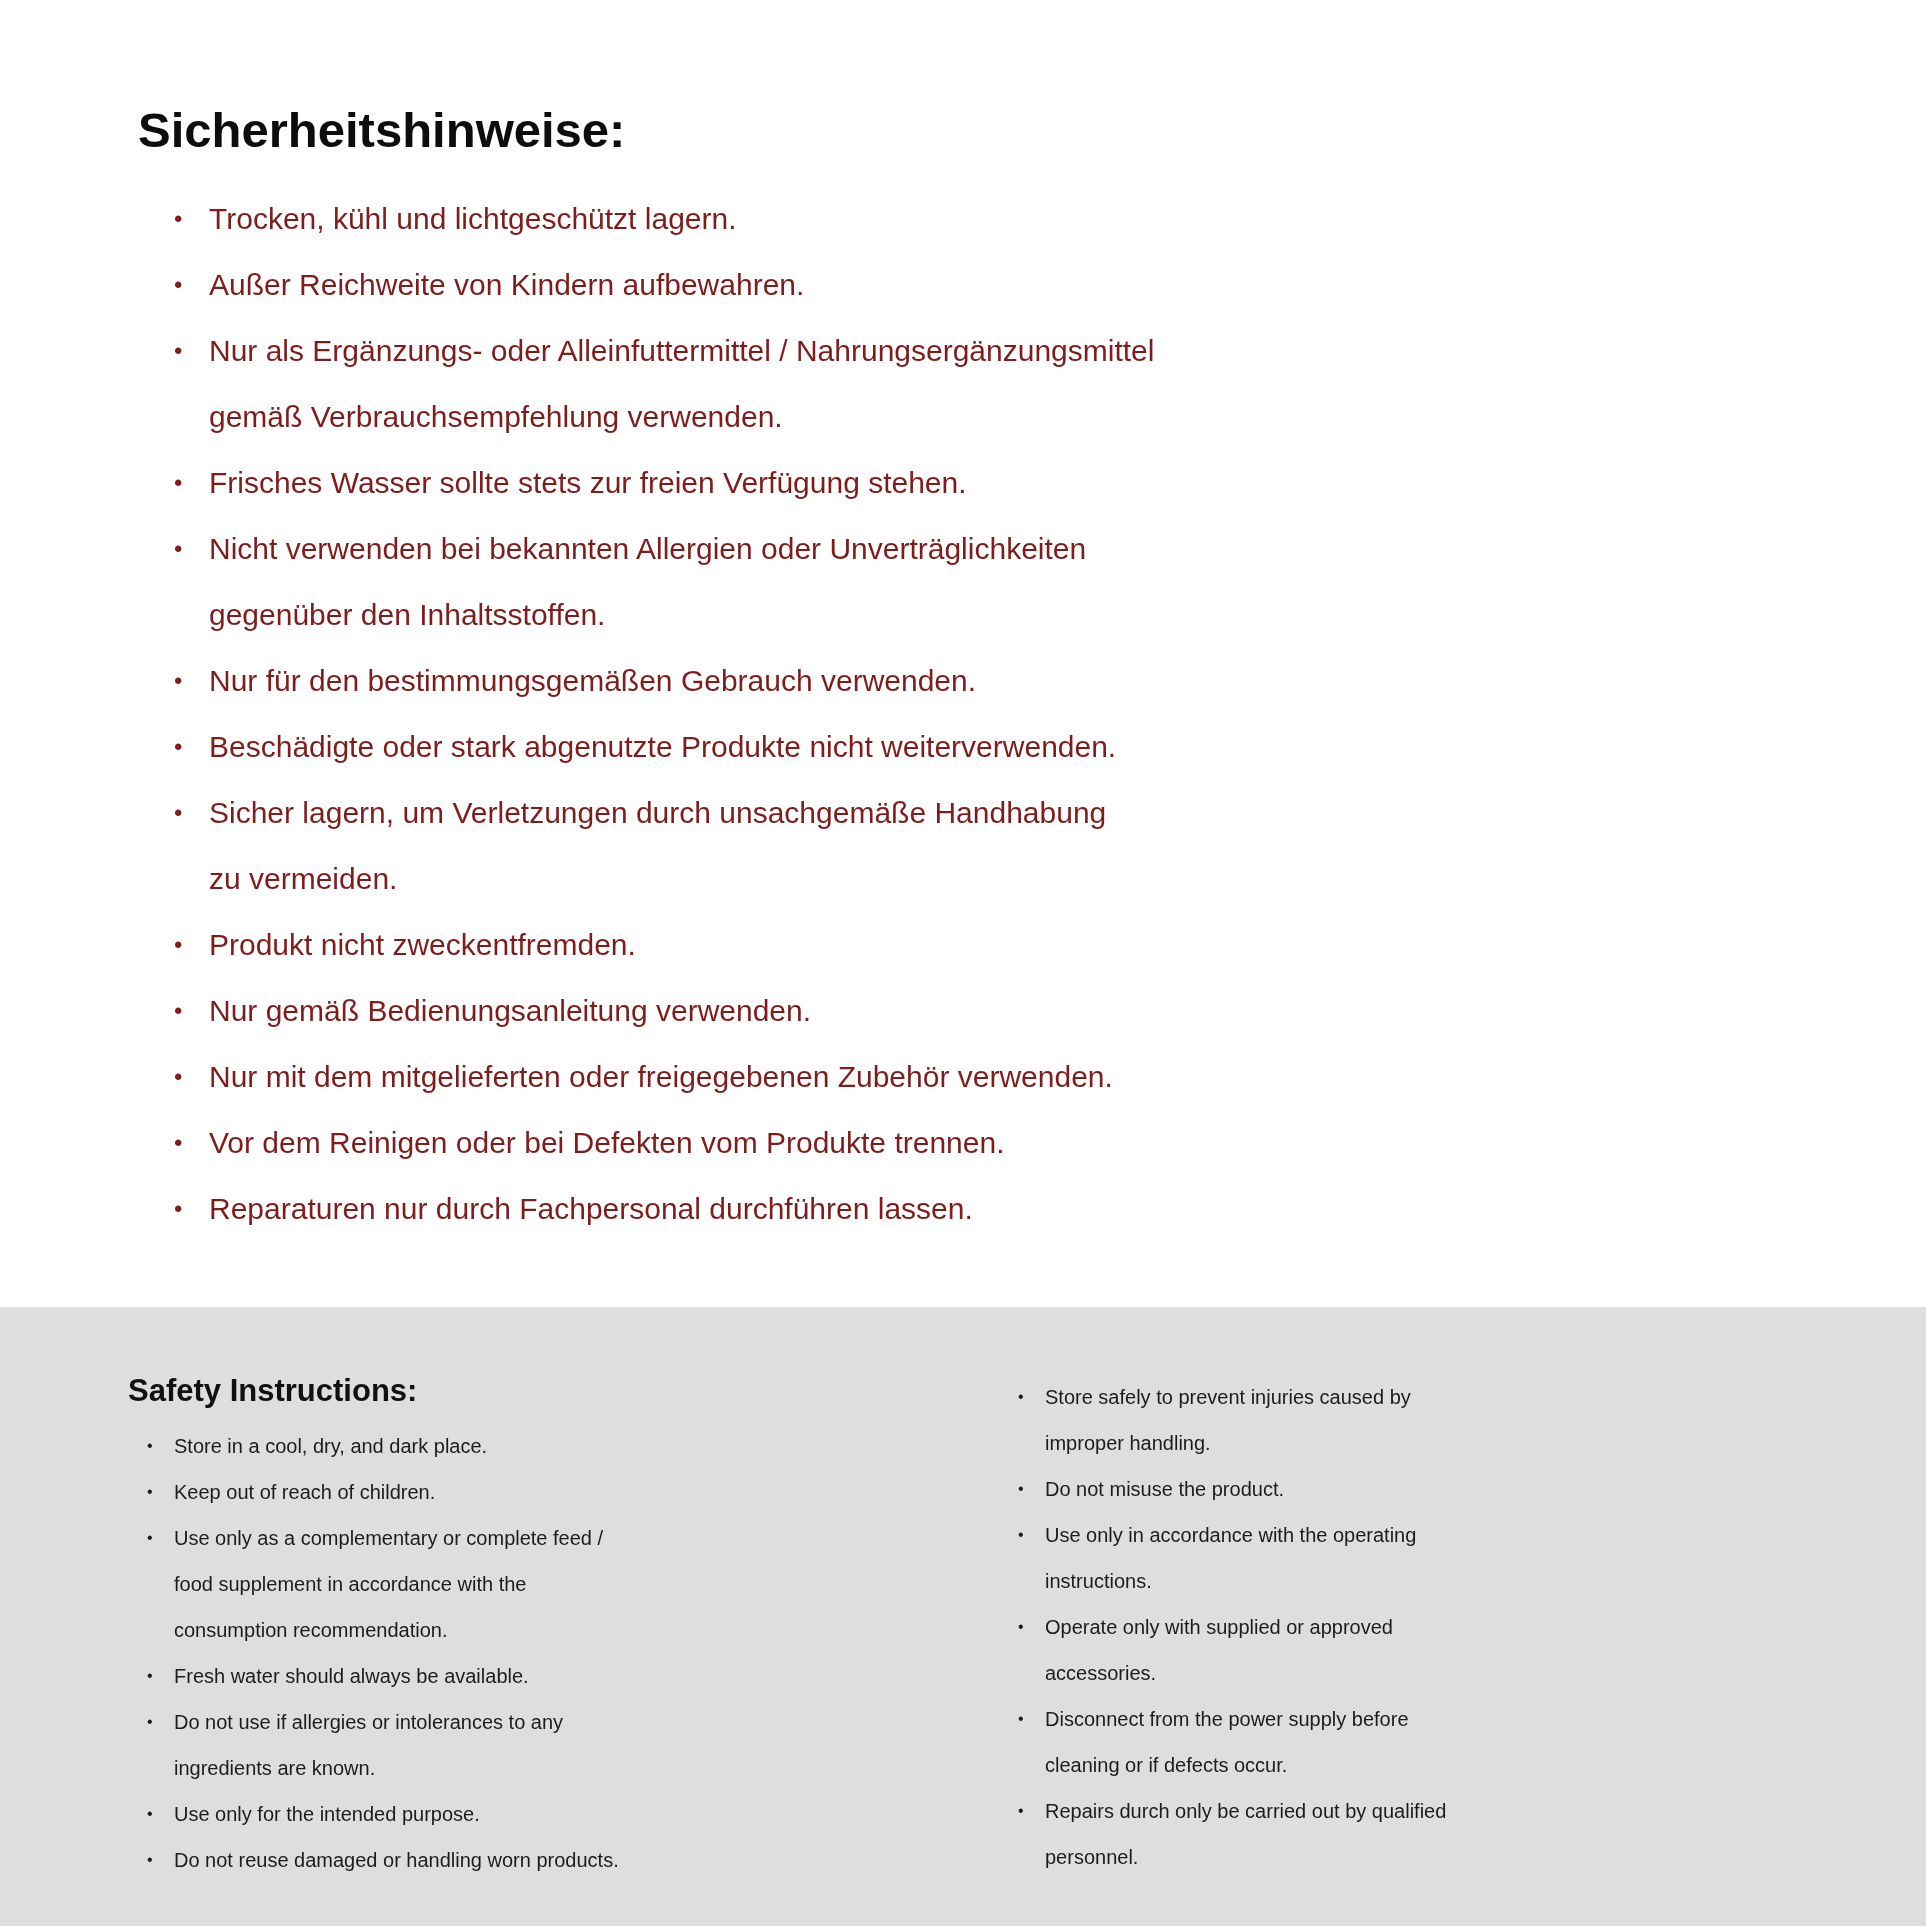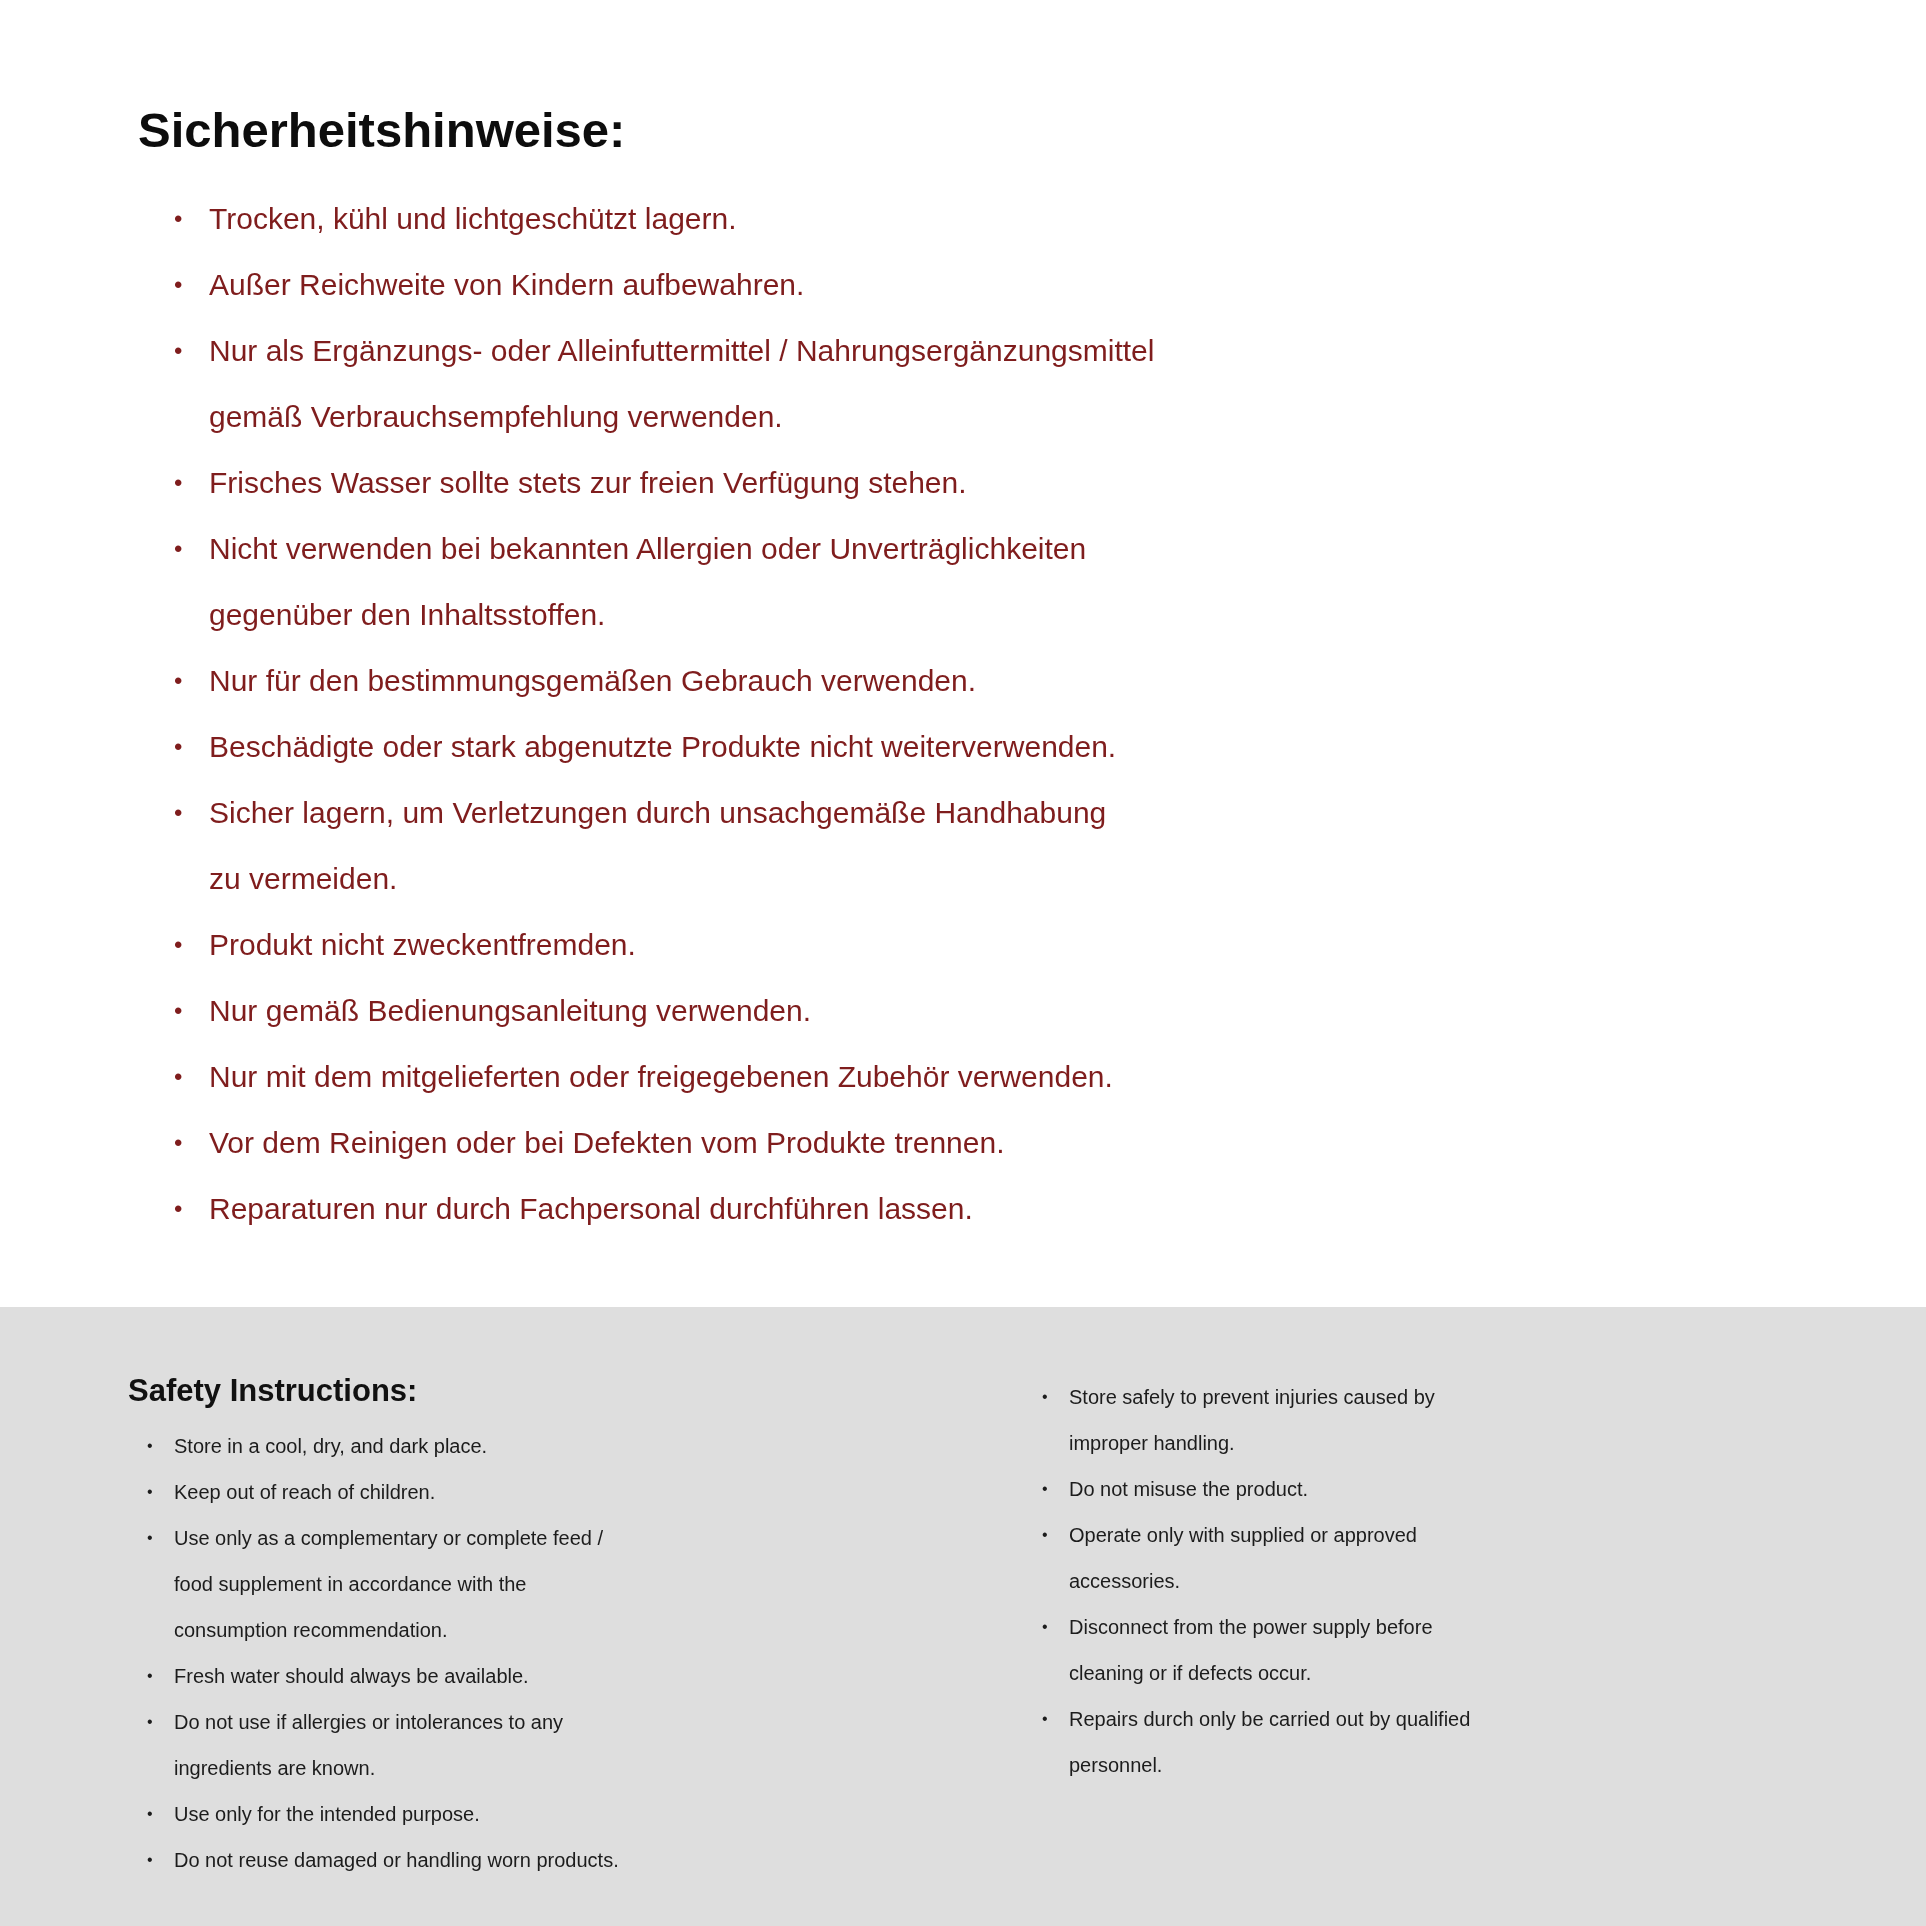--- a/index.html
+++ b/index.html
@@ -51,21 +51,21 @@
   .section-en {
     position: absolute;
     top: 1307px;
     left: 0;
     width: 1926px;
     height: 620px;
     background: #dedede;
     box-sizing: border-box;
     padding: 64px 32px 0 128px;
     display: flex;
-    gap: 41px;
+    gap: 17px;
   }
   .en-col {
     width: 854px;
     flex: 0 0 auto;
   }
   .en-heading {
     margin: 0 0 13px 0;
     font-size: 31px;
     line-height: 39px;
     font-weight: 700;
@@ -136,20 +136,22 @@
 ingredients are known.</li>
           <li>Use only for the intended purpose.</li>
           <li>Do not reuse damaged or handling worn products.</li>
         </ul>
     </div>
     <div class="en-col en-col-right">
       <ul class="en-list">
           <li>Store safely to prevent injuries caused by
 improper handling.</li>
           <li>Do not misuse the product.</li>
+          <li>Use only in accordance with the operating
+instructions.</li>
           <li>Operate only with supplied or approved
 accessories.</li>
           <li>Disconnect from the power supply before
 cleaning or if defects occur.</li>
           <li>Repairs durch only be carried out by qualified
 personnel.</li>
         </ul>
     </div>
   </div>
 

